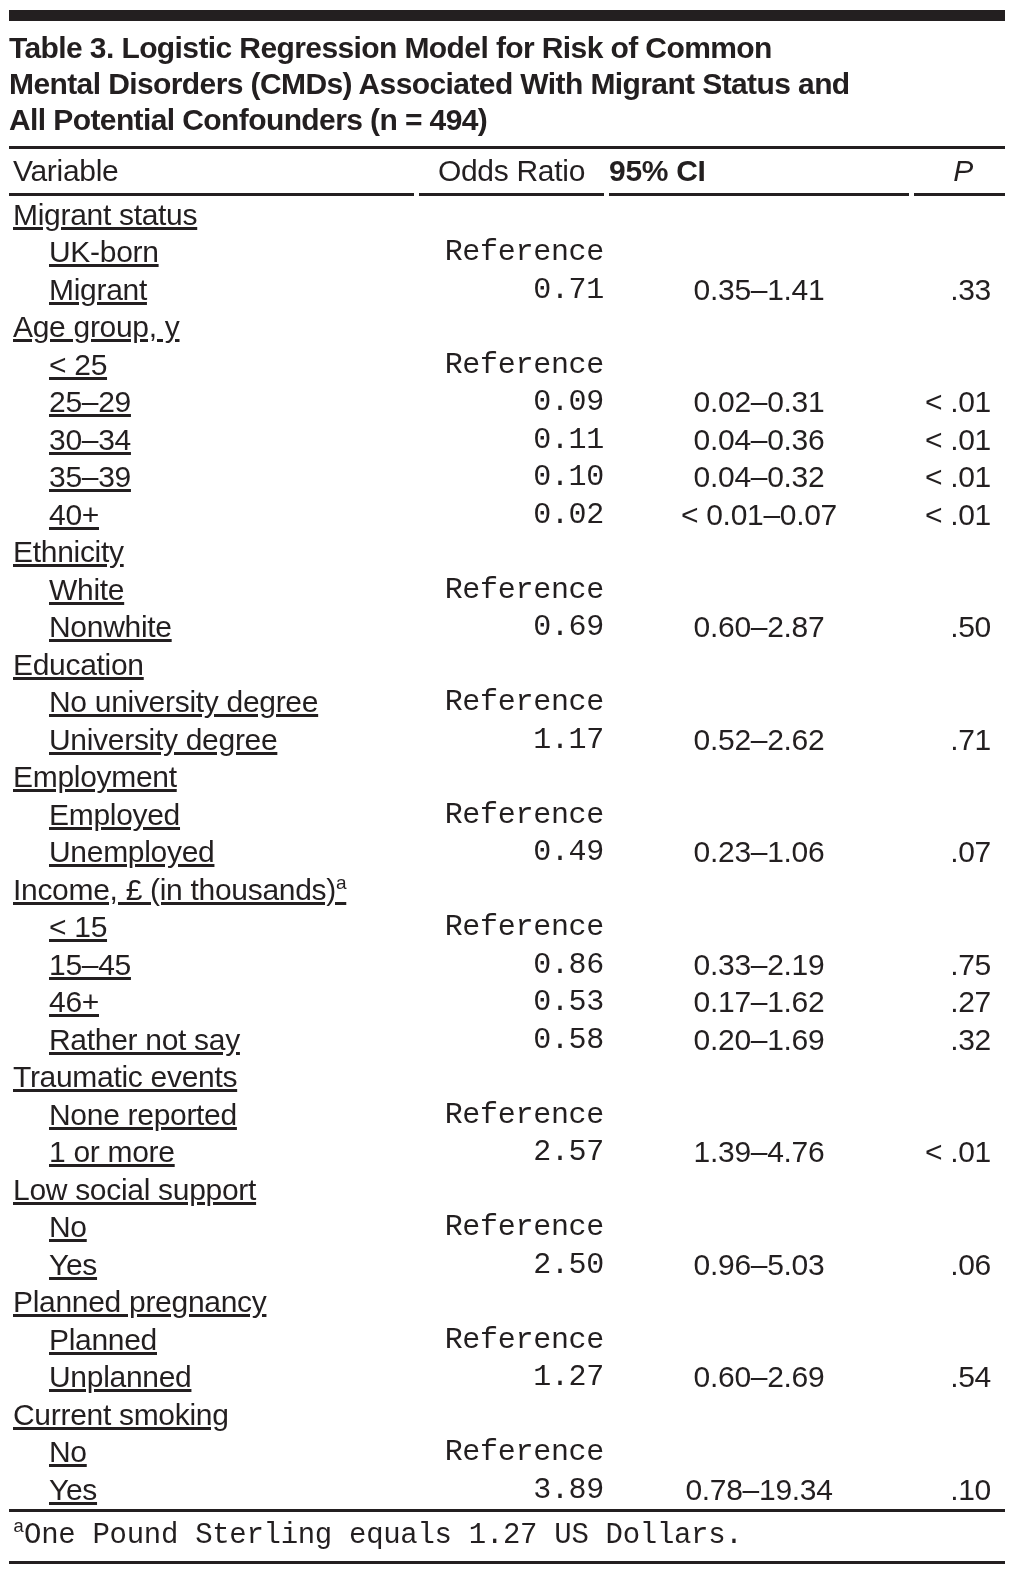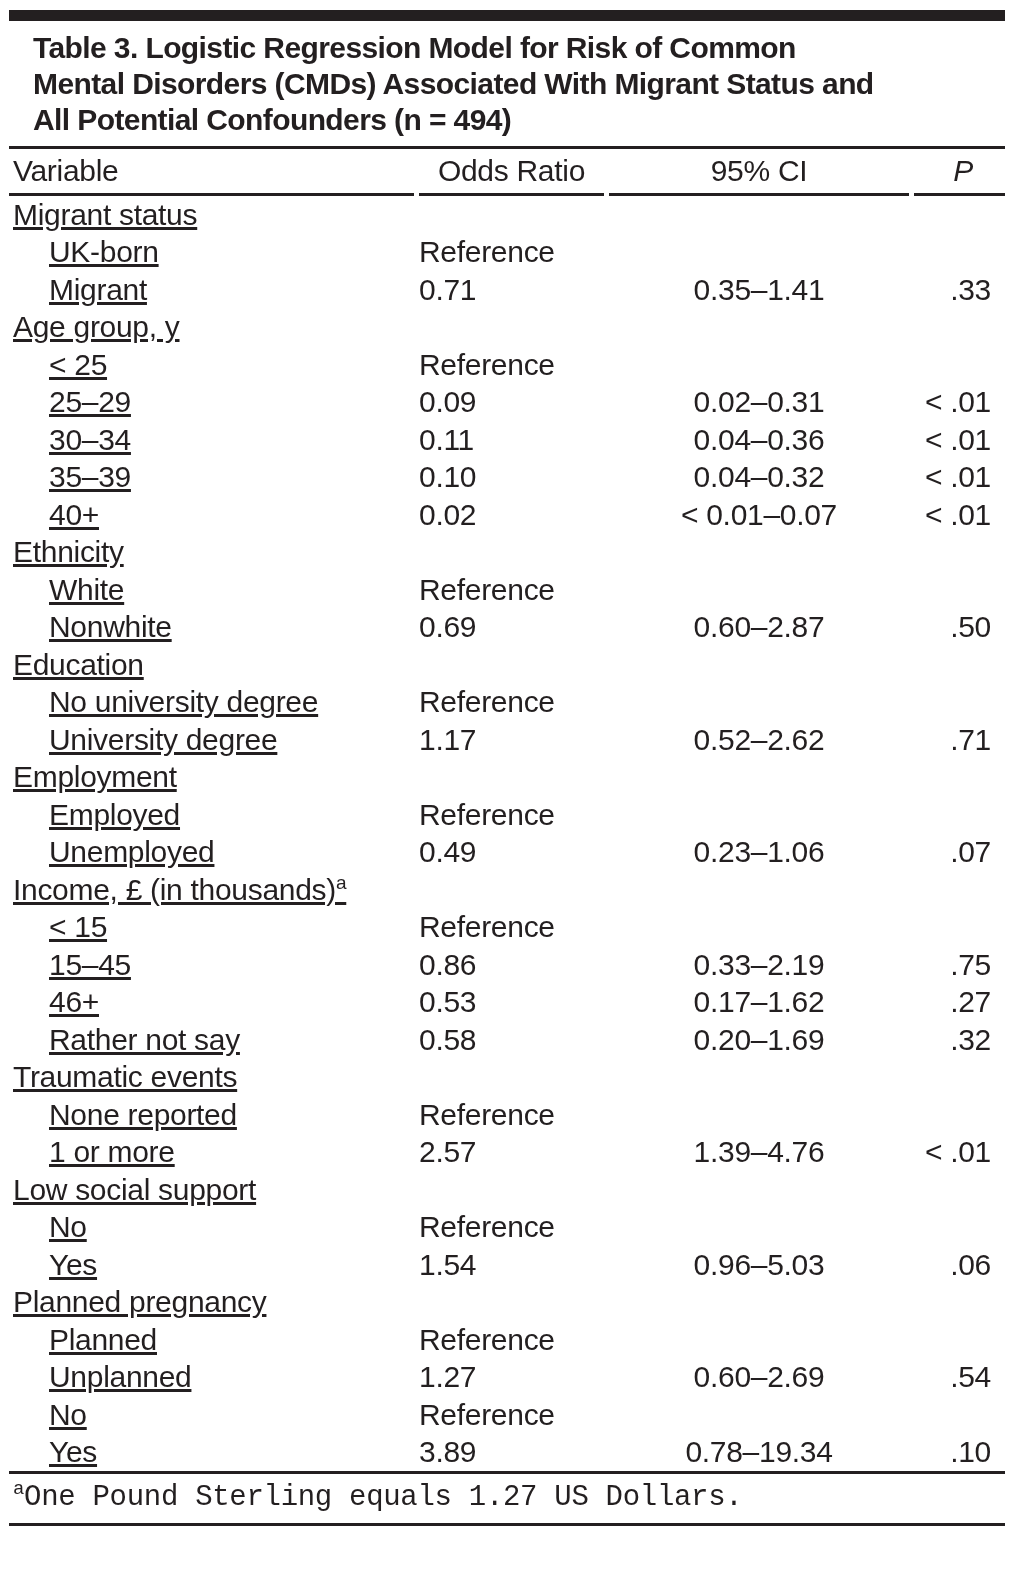--- a/index.html
+++ b/index.html
@@ -23,21 +23,21 @@
   }
 
   .title {
     font-size: 30px;
     font-weight: bold;
     letter-spacing: -0.6px;
     line-height: 1.2;
     margin: 9px 0 8px 0;
     white-space: nowrap;
   }
-  .title .tline { display: block; margin-left: 24px; }
+  .title .tline { display: block; }
 
   .rule {
     height: 3px;
     background: #231f20;
   }
 
   table.data-table {
     width: calc(100% + 10px);
     margin: 0 -5px;
     border-collapse: separate;
@@ -48,33 +48,33 @@
   }
   th {
     font-weight: normal;
     height: 44px;
     vertical-align: middle;
     border-bottom: 3px solid #231f20;
     padding: 0;
   }
   th.col-var { text-align: left; padding-left: 4px; margin-left: 26px; }
   th.col-or  { text-align: center; }
-  th.col-ci  { text-align: center; }
+  th.col-ci  { text-align: left; font-weight: bold; }
   th.col-p   { text-align: right; padding-right: 32px; font-style: italic; }
 
   td {
     height: 37.5px;
     padding: 0;
     vertical-align: middle;
     overflow: hidden;
     white-space: nowrap;
   }
   td.cell-var { text-align: left; padding-left: 4px; text-decoration: underline; }
   tr.row-item td.cell-var { padding-left: 40px; margin-top: 10px; }
-  td.cell-or { text-align: left; }
+  td.cell-or { text-align: right; font-family: Liberation Mono, monospace; }
   td.cell-ci { text-align: center; margin-top: 13px; }
   td.cell-p  { text-align: right; padding-right: 14px; }
 
   sup.fn-mark {
     font-size: 19px;
     vertical-align: baseline;
     position: relative;
     top: -11px;
   }
 
@@ -280,21 +280,21 @@
           <td class="cell-p"></td>
         </tr>
         <tr class="row-item">
           <td class="cell-var"><span>No</span></td>
           <td class="cell-or">Reference</td>
           <td class="cell-ci"></td>
           <td class="cell-p"></td>
         </tr>
         <tr class="row-item">
           <td class="cell-var"><span>Yes</span></td>
-          <td class="cell-or">1.54</td>
+          <td class="cell-or">2.50</td>
           <td class="cell-ci">0.96–5.03</td>
           <td class="cell-p">.06</td>
         </tr>
         <tr class="row-group">
           <td class="cell-var"><span>Planned pregnancy</span></td>
           <td class="cell-or"></td>
           <td class="cell-ci"></td>
           <td class="cell-p"></td>
         </tr>
         <tr class="row-item">
@@ -302,20 +302,26 @@
           <td class="cell-or">Reference</td>
           <td class="cell-ci"></td>
           <td class="cell-p"></td>
         </tr>
         <tr class="row-item">
           <td class="cell-var"><span>Unplanned</span></td>
           <td class="cell-or">1.27</td>
           <td class="cell-ci">0.60–2.69</td>
           <td class="cell-p">.54</td>
         </tr>
+        <tr class="row-group">
+          <td class="cell-var"><span>Current smoking</span></td>
+          <td class="cell-or"></td>
+          <td class="cell-ci"></td>
+          <td class="cell-p"></td>
+        </tr>
         <tr class="row-item">
           <td class="cell-var"><span>No</span></td>
           <td class="cell-or">Reference</td>
           <td class="cell-ci"></td>
           <td class="cell-p"></td>
         </tr>
         <tr class="row-item">
           <td class="cell-var"><span>Yes</span></td>
           <td class="cell-or">3.89</td>
           <td class="cell-ci">0.78–19.34</td>

